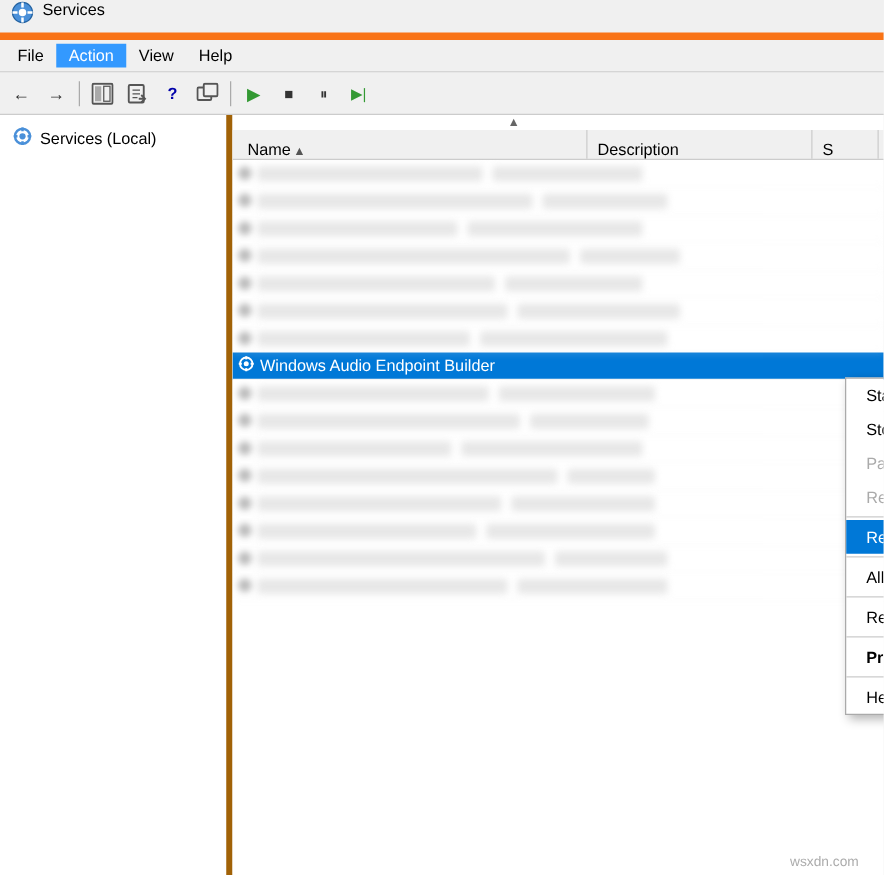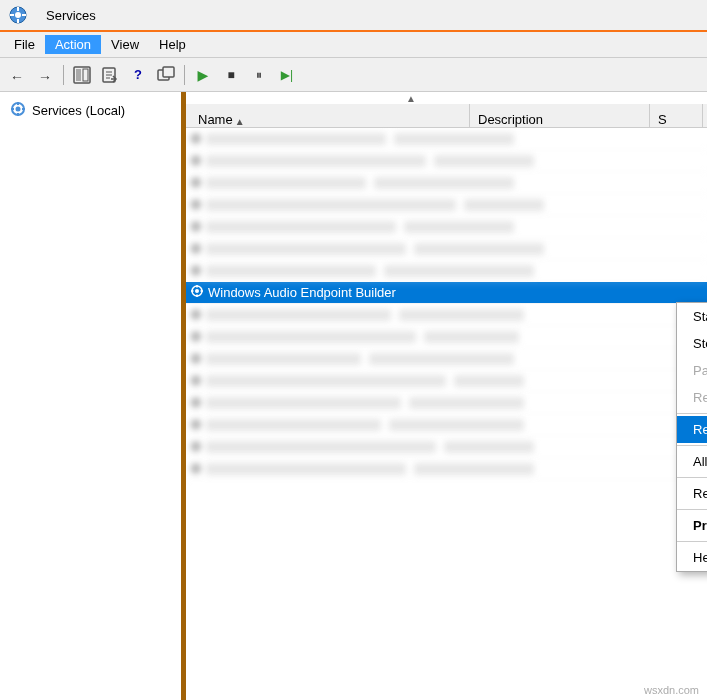--- a/index.html
+++ b/index.html
@@ -11,24 +11,23 @@
       background: #f0f0f0;
       overflow: hidden;
       position: relative;
     }
 
     
     .title-bar {
       background: #f0f0f0;
       height: 32px;
       display: flex;
-      align-items: center;
+      align-items: flex-start;
       padding: 0 8px;
-      border-bottom: 2px solid #f97316;
-      gap: 12px;
+      border-bottom: 6px solid #f97316;
     }
     .title-bar-icon {
       width: 20px;
       height: 20px;
       margin-right: 6px;
     }
     .title-bar-text {
       font-size: 13px;
       font-weight: normal;
       color: #000;
@@ -229,21 +228,21 @@
     .ctx-separator {
       height: 1px;
       background: #ccc;
       margin: 2px 0;
     }
 
     
     .watermark {
       position: absolute;
       bottom: 4px;
-      right: 8px;
+      right: 20px;
       font-size: 11px;
       color: #888;
       opacity: 0.7;
       margin-top: 24px;
     }
   </style>
 </head>
 <body>
 
 <div class="title-bar">

